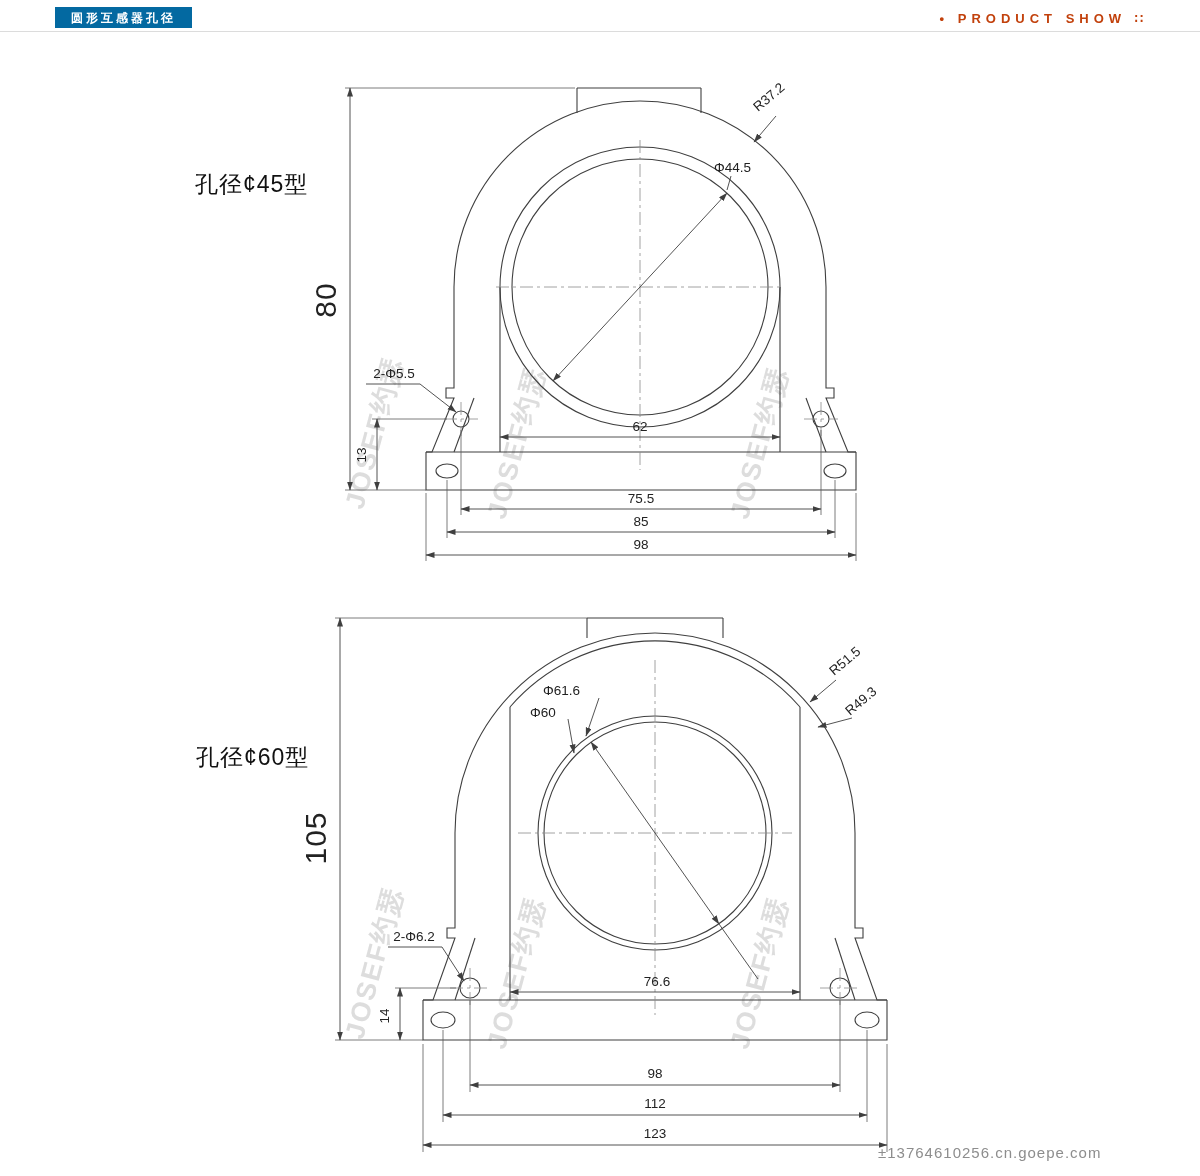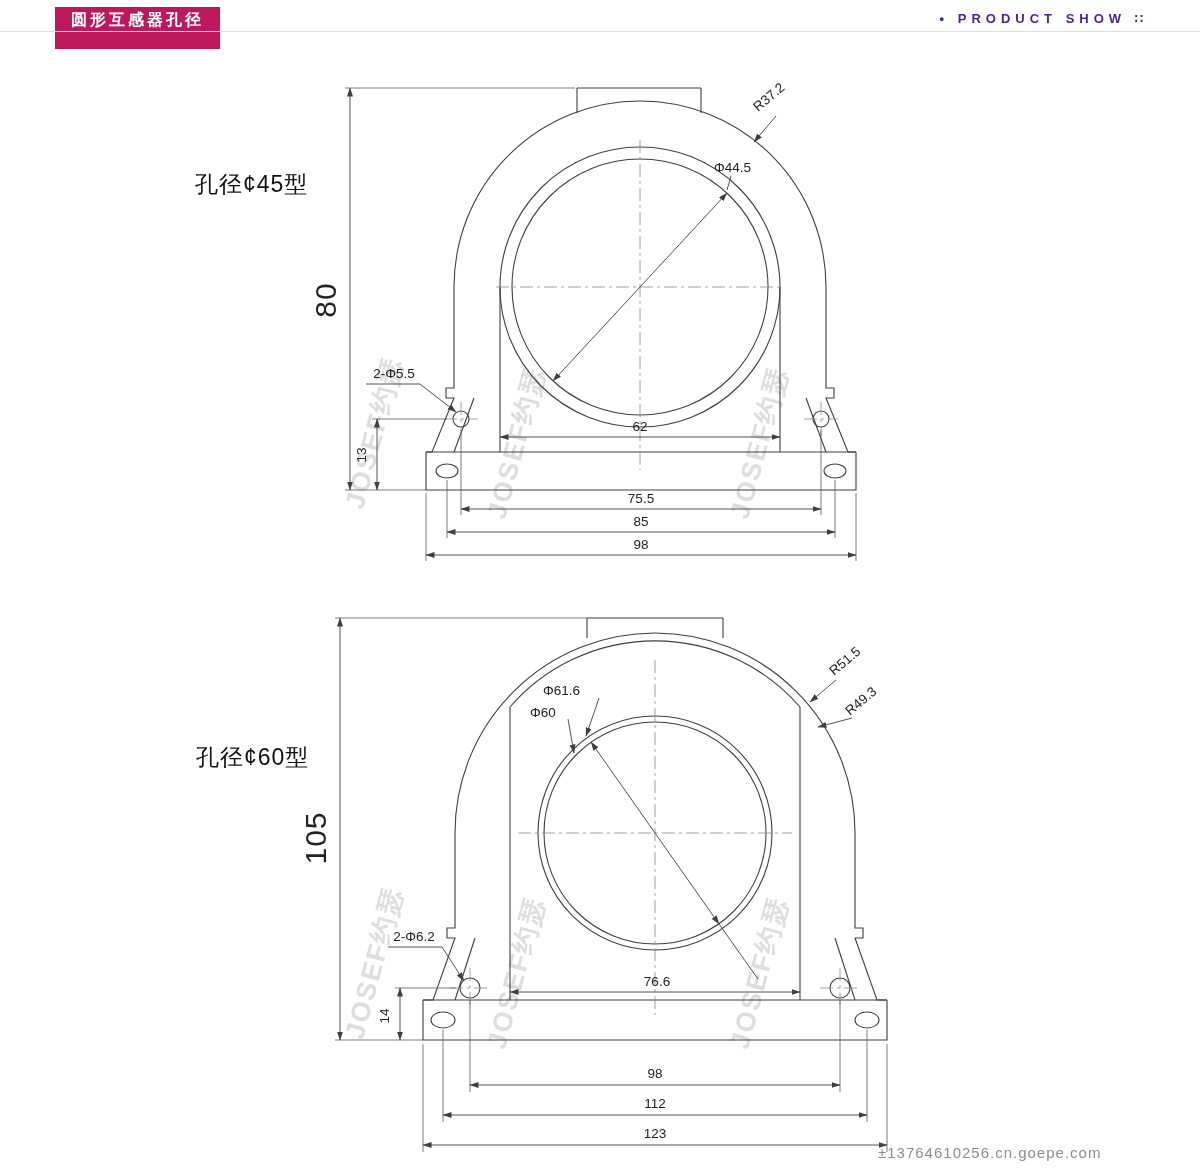--- a/index.html
+++ b/index.html
@@ -1,20 +1,20 @@
 <!DOCTYPE html>
 <html><head>
 <meta charset="utf-8">
 <style>
   html,body{margin:0;padding:0;background:#fff}
   body{width:1200px;height:1176px;position:relative;overflow:hidden;
        font-family:"Liberation Sans",sans-serif}
-  .badge{position:absolute;left:55px;top:7px;background:#be185d;color:#fff;
-         font-size:16px;font-weight:bold;letter-spacing:3px;padding:3px 16px 18px}
-  .show{position:absolute;right:52px;top:11px;color:#4c1d95;font-size:13px;
+  .badge{position:absolute;left:55px;top:7px;background:#0369a1;color:#fff;
+         font-size:12px;font-weight:bold;letter-spacing:3px;padding:3px 16px 1px}
+  .show{position:absolute;right:52px;top:11px;color:#c2410c;font-size:13px;
         letter-spacing:5px;font-weight:bold}
   .rule{position:absolute;left:0;right:0;top:31px;border-top:1px solid #dcdcdc}
   svg{position:absolute;left:0;top:0}
   .ol{fill:none;stroke:#3f3f3f;stroke-width:1.1}
   .ext{stroke:#5a5a5a;stroke-width:.8;fill:none}
   .dim{stroke:#3f3f3f;stroke-width:.9;fill:none}
   .ldr{stroke:#3f3f3f;stroke-width:.9;fill:none}
   .cl{stroke:#8a8a8a;stroke-width:.8;fill:none;stroke-dasharray:13 4 3 4}
   text{fill:#222}
   .lbl{font-size:13.5px}

